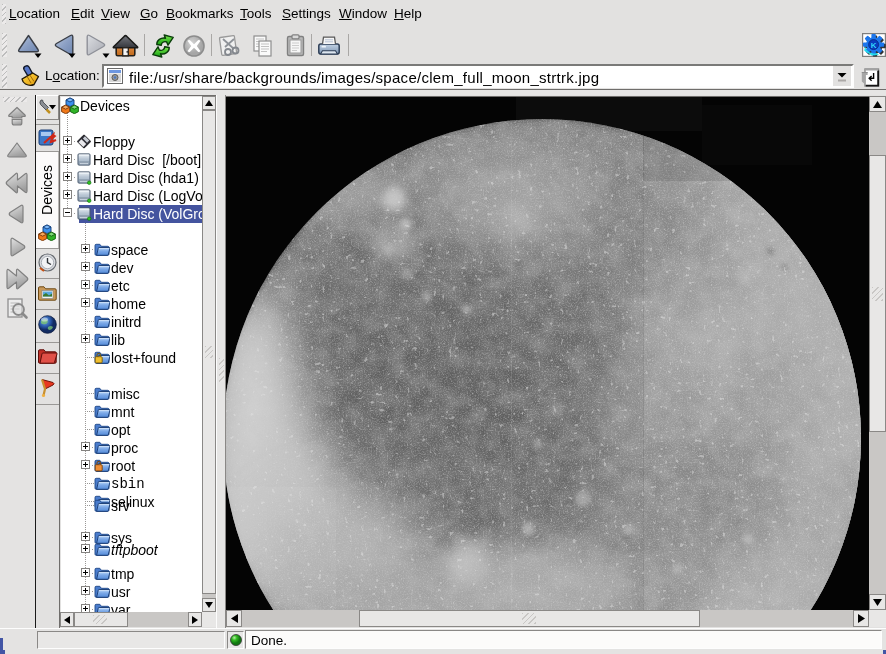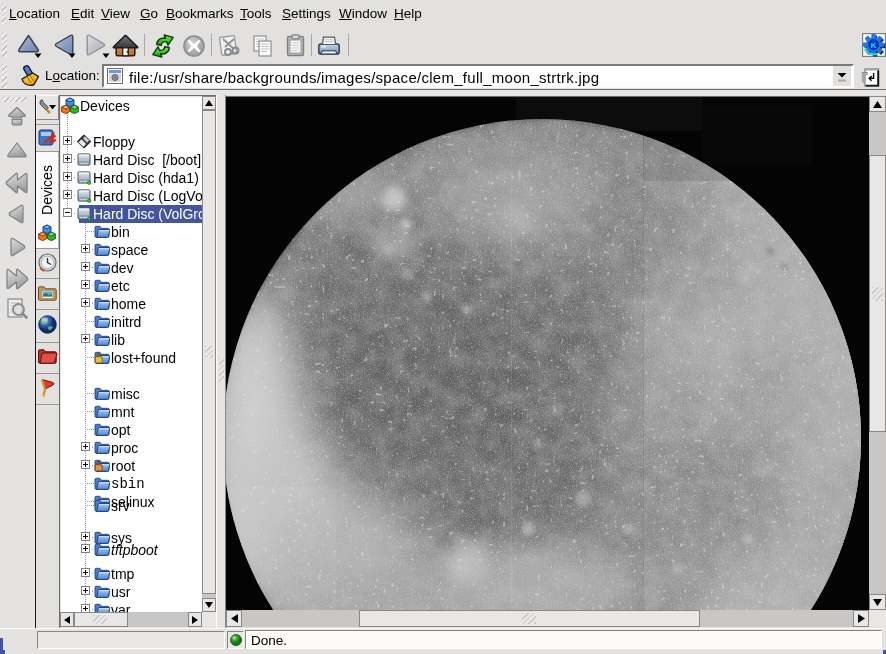--- a/index.html
+++ b/index.html
@@ -476,27 +476,20 @@
           <span class="lbl" style="left:32px;">Hard Disc (LogVol0</span>
         </div>
 <div class="trow" style="top:108px;">
           <div class="sel" style="left:18px;top:0px;width:124px;height:18px;"></div>
           <div class="doth" style="left:13px;top:8px;width:2px;"></div>
           <div class="pbox" style="left:2px;top:3px;"></div>
           <svg style="position:absolute;left:15px;top:0px;" width="16" height="17">
             <use href="#shddm"></use>
           </svg>
           <span class="lbl" style="left:32px;color:#fff;">Hard Disc (VolGrou</span>
-        </div>
-<div class="trow" style="top:126px;">
-          <div class="doth" style="left:24px;top:8px;width:9px;"></div>
-          <svg style="position:absolute;left:33px;top:0px;" width="16" height="17">
-            <use href="#sfolder"></use>
-          </svg>
-          <span class="lbl" style="left:50px;">bin</span>
         </div>
 <div class="trow" style="top:144px;">
           <div class="doth" style="left:31px;top:8px;width:2px;"></div>
           <div class="pbox plus" style="left:20px;top:3px;"></div>
           <svg style="position:absolute;left:33px;top:0px;" width="16" height="17">
             <use href="#sfolder"></use>
           </svg>
           <span class="lbl" style="left:50px;">space</span>
         </div>
 <div class="trow" style="top:162px;">

